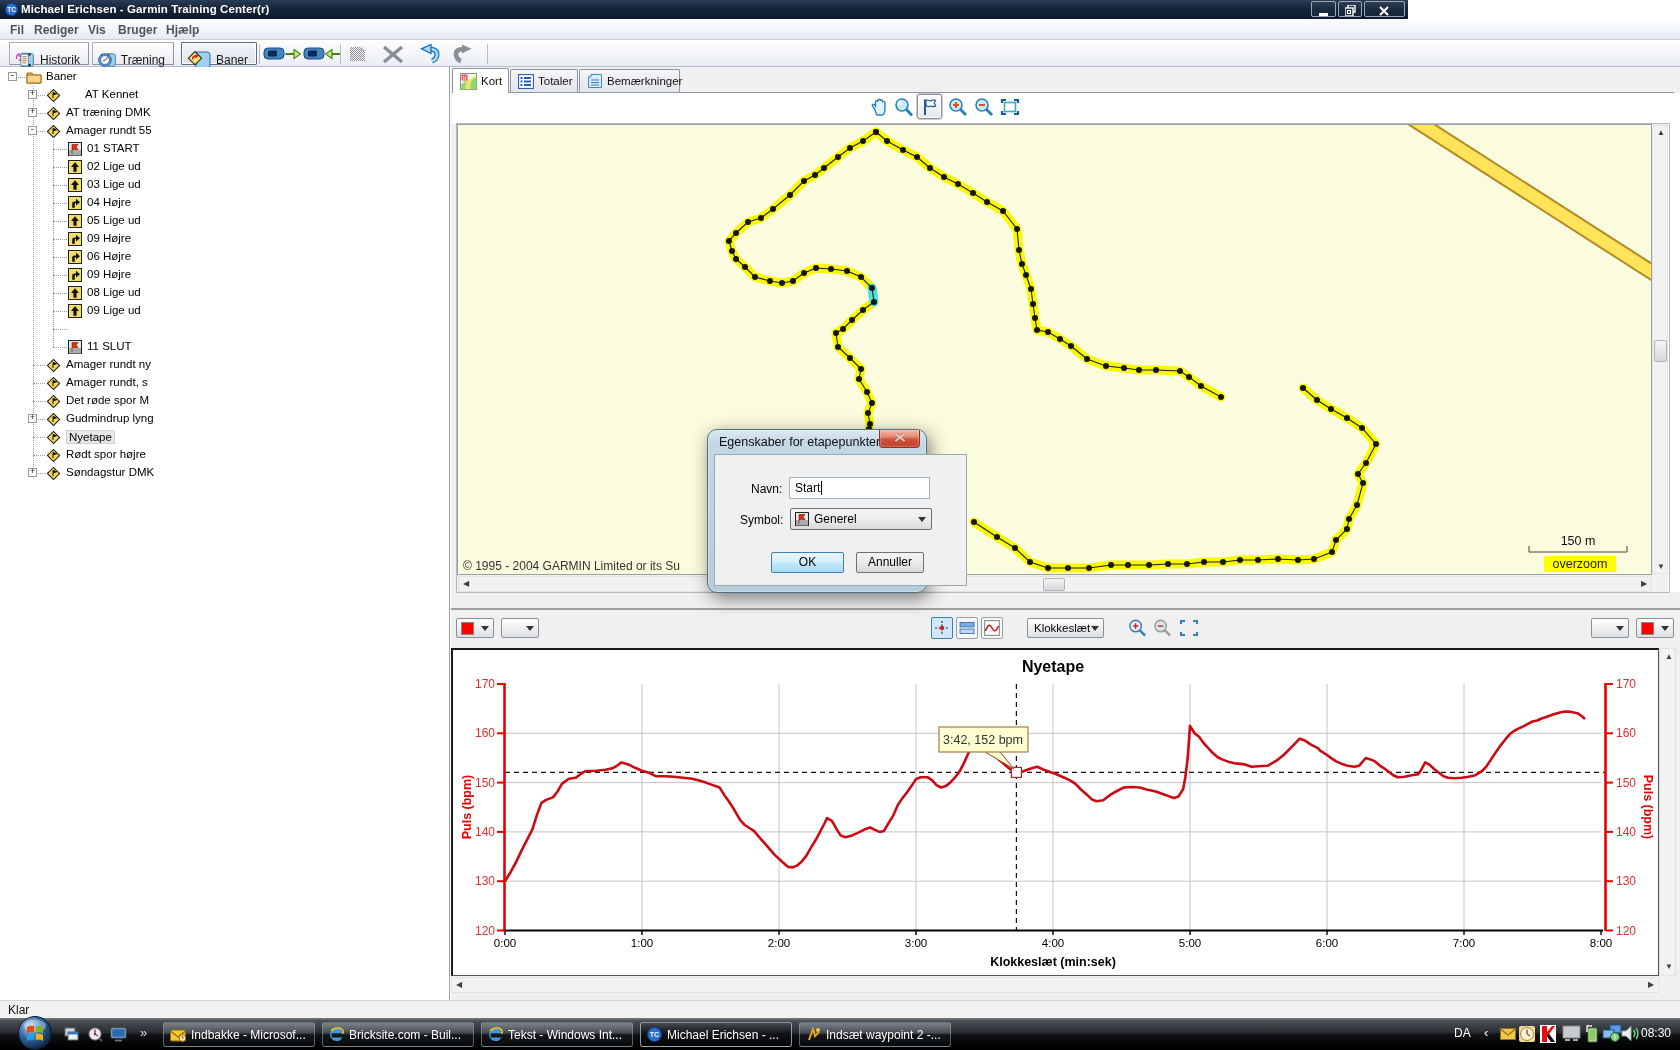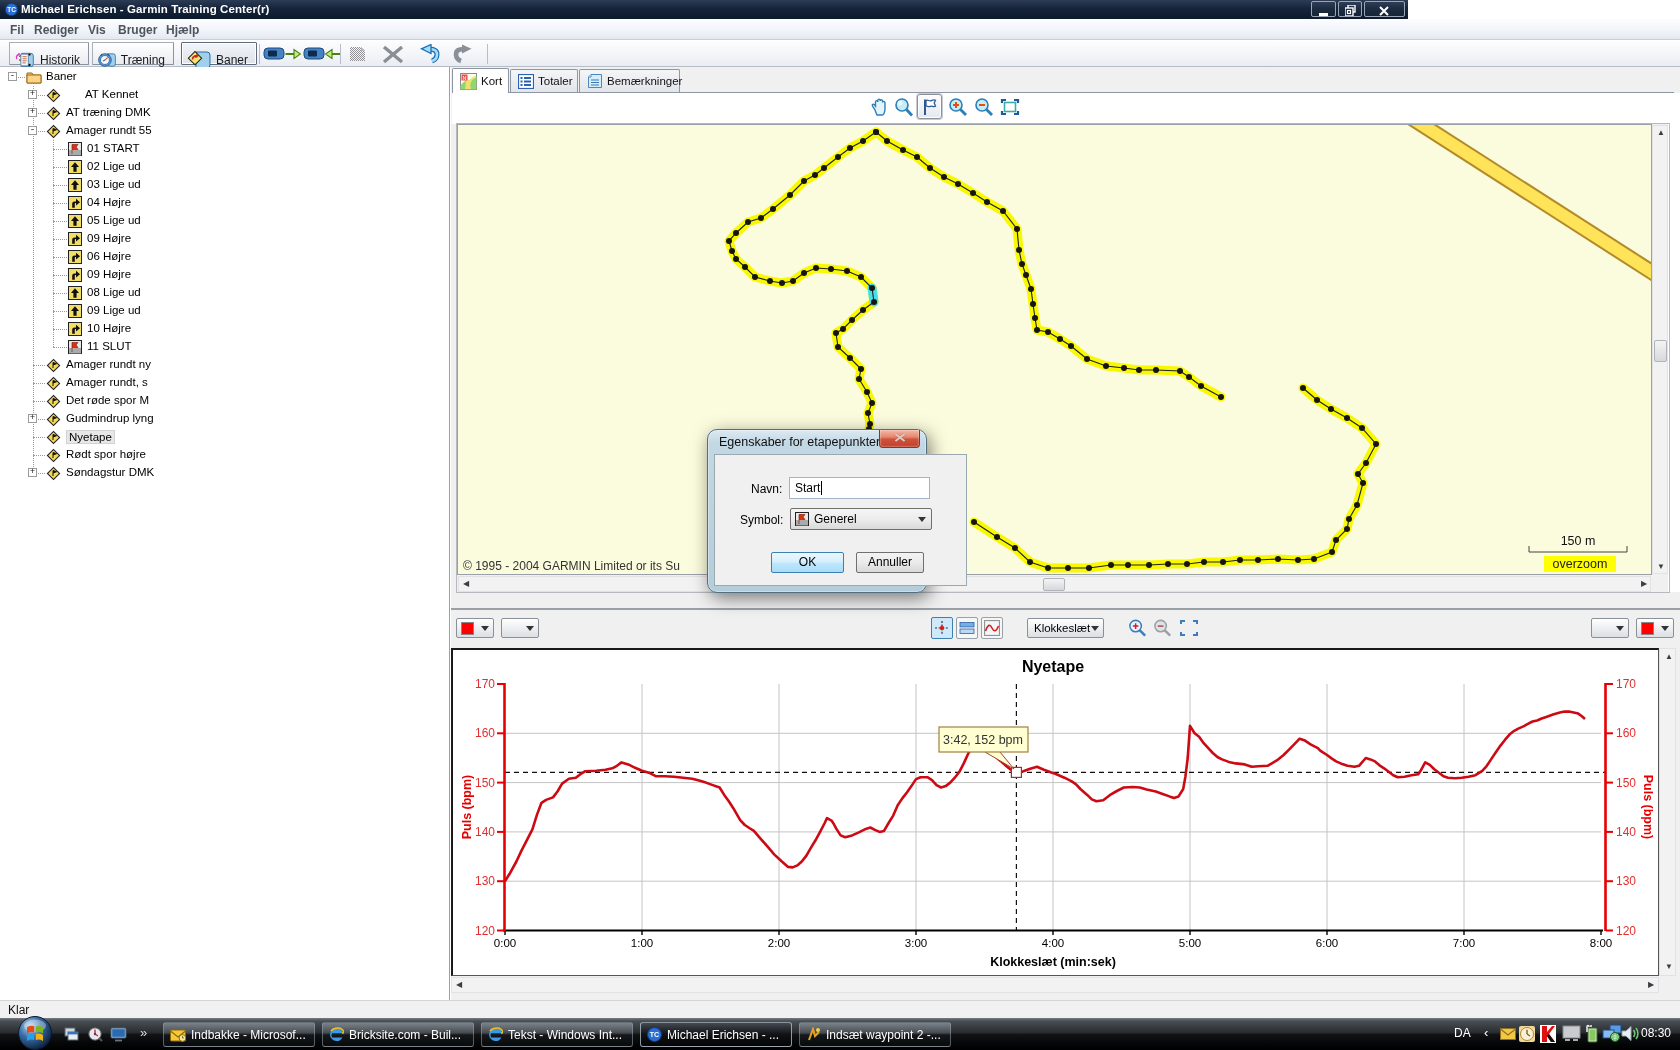--- a/index.html
+++ b/index.html
@@ -269,27 +269,20 @@
       </div>
 <div class="doth" style="left:53px;top:244px;width:14px"></div>
 <div class="trow" style="left:0;top:235px;width:450px">
         <div class="tico" style="left:68px;top:1.5px"><svg width="14" height="14" viewBox="0 0 14 14">
             <rect x="0.5" y="0.5" width="13" height="13" fill="#f2dd66" stroke="#222"></rect>
             <path d="M7 2.2 L11 7 H8.6 V11.8 H5.4 V7 H3 Z" fill="#111"></path>
           </svg></div>
         <span class="tlbl" style="left:87px;">09 Lige ud</span>
       </div>
 <div class="doth" style="left:53px;top:262px;width:14px"></div>
-<div class="trow" style="left:0;top:253px;width:450px">
-        <div class="tico" style="left:68px;top:1.5px"><svg width="14" height="14" viewBox="0 0 14 14">
-            <rect x="0.5" y="0.5" width="13" height="13" fill="#f2dd66" stroke="#222"></rect>
-            <path d="M4.2 11.8 V7.5 Q4.2 5.5 6.5 5.5 L8 5.5 V2.8 L12 6.2 L8 9.6 V7 L7.2 7 Q6.8 7 6.8 7.8 V11.8 Z" fill="#111"></path>
-          </svg></div>
-        <span class="tlbl" style="left:87px;">10 Højre</span>
-      </div>
 <div class="doth" style="left:53px;top:280px;width:14px"></div>
 <div class="trow" style="left:0;top:271px;width:450px">
         <div class="tico" style="left:68px;top:1.5px"><svg width="14" height="14" viewBox="0 0 14 14">
             <rect x="0.5" y="0.5" width="13" height="13" fill="#e8e8e8" stroke="#222"></rect>
             <rect x="1" y="8" width="12" height="5.5" fill="#aaa"></rect>
             <path d="M4 12 V2.5 h6 l-2 2.5 2 2.5 h-6" fill="#e03010" stroke="#801000" stroke-width=".6"></path>
           </svg></div>
         <span class="tlbl" style="left:87px;">11 SLUT</span>
       </div>
 <div class="doth" style="left:33px;top:298px;width:12px"></div>

